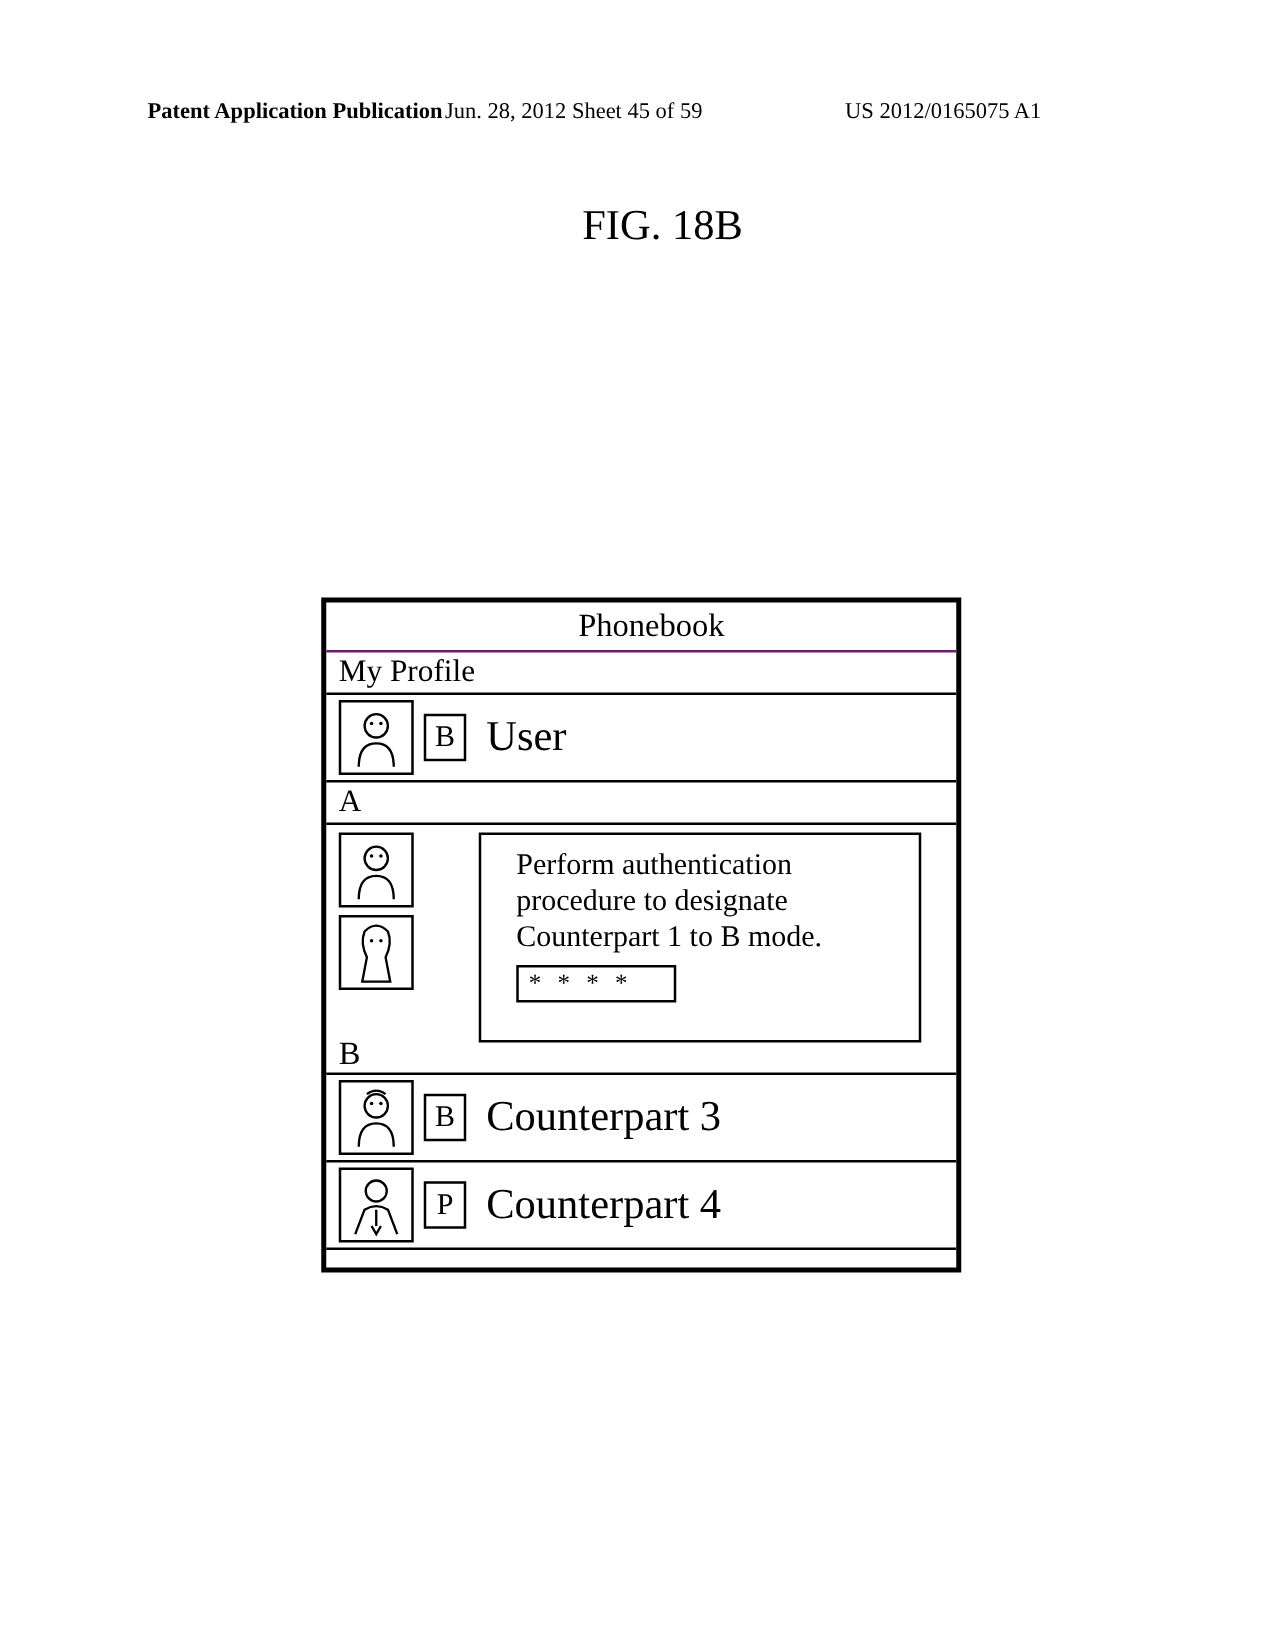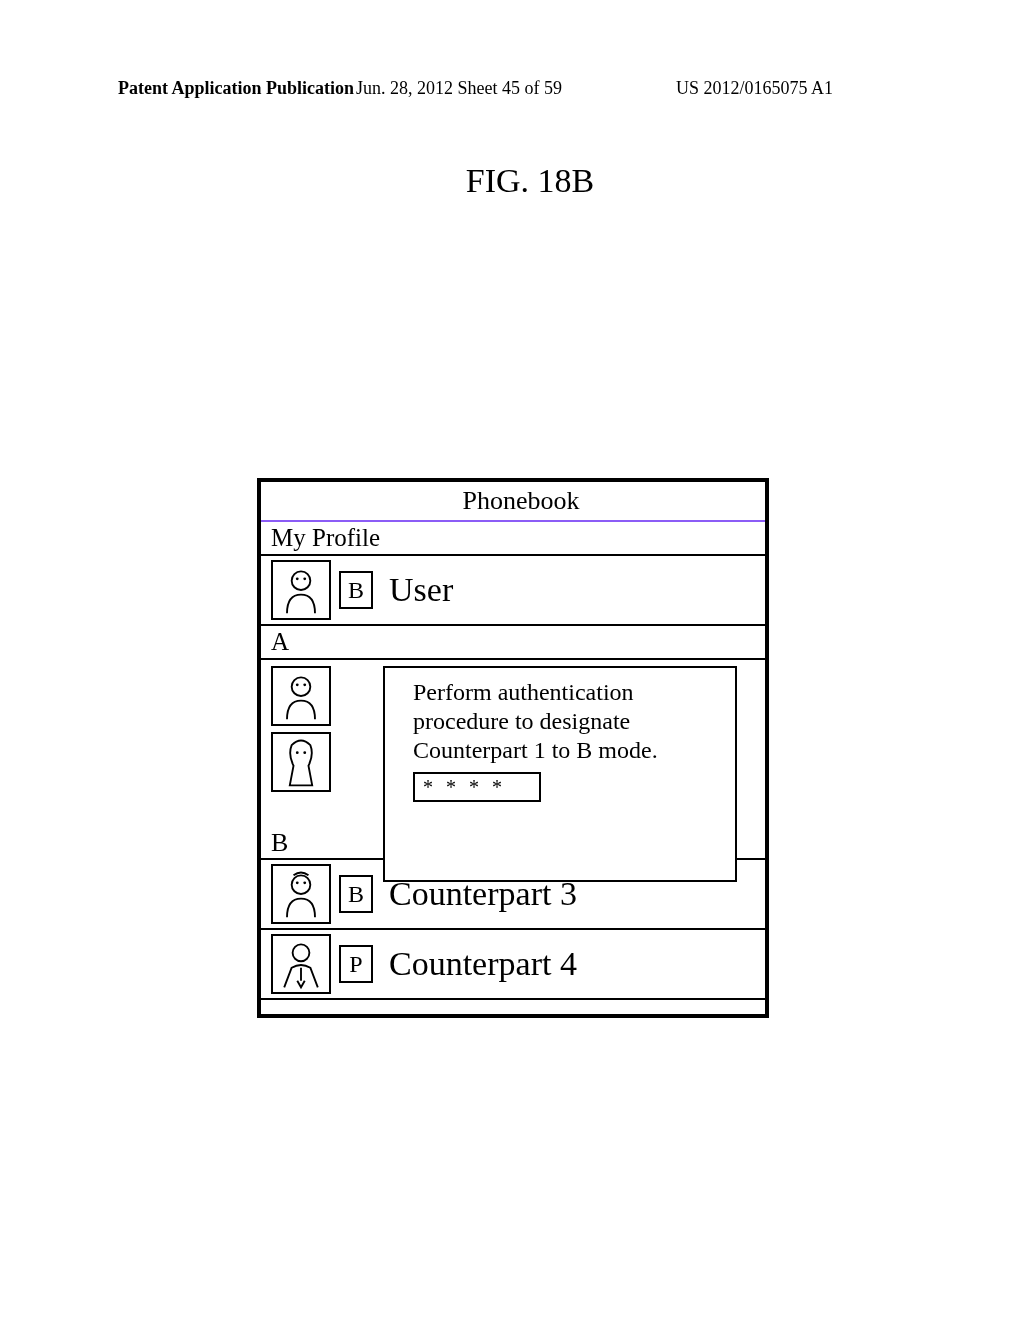--- a/index.html
+++ b/index.html
@@ -48,21 +48,21 @@
     top: 478px;
     left: 257px;
     width: 512px;
     border: 4px solid #000;
     background: #fff;
   }
   .pb-title {
     text-align: center;
     font-size: 26px;
     padding: 4px 0 4px 16px;
-    border-bottom: 2px solid #8b5cf6;
+    border-bottom: 2px solid #701a75;
   }
   .pb-section-header {
     font-size: 25px;
     padding: 2px 26px 2px 10px;
     border-bottom: 2px solid #000;
   }
   .pb-row {
     display: flex;
     align-items: center;
     border-bottom: 2px solid #000;
@@ -98,21 +98,21 @@
     position: absolute;
     left: 10px;
     top: 6px;
   }
   .stack-avatars .avatar { margin-bottom: 6px; }
   .popup {
     position: absolute;
     left: 122px;
     top: 6px;
     width: 354px;
-    height: 216px;
+    height: 168px;
     border: 2px solid #000;
     background: #fff;
     padding: 10px 18px 10px 28px;
   }
   .popup-text {
     font-size: 24px;
     line-height: 1.2;
   }
   .popup-input {
     margin-top: 8px;

